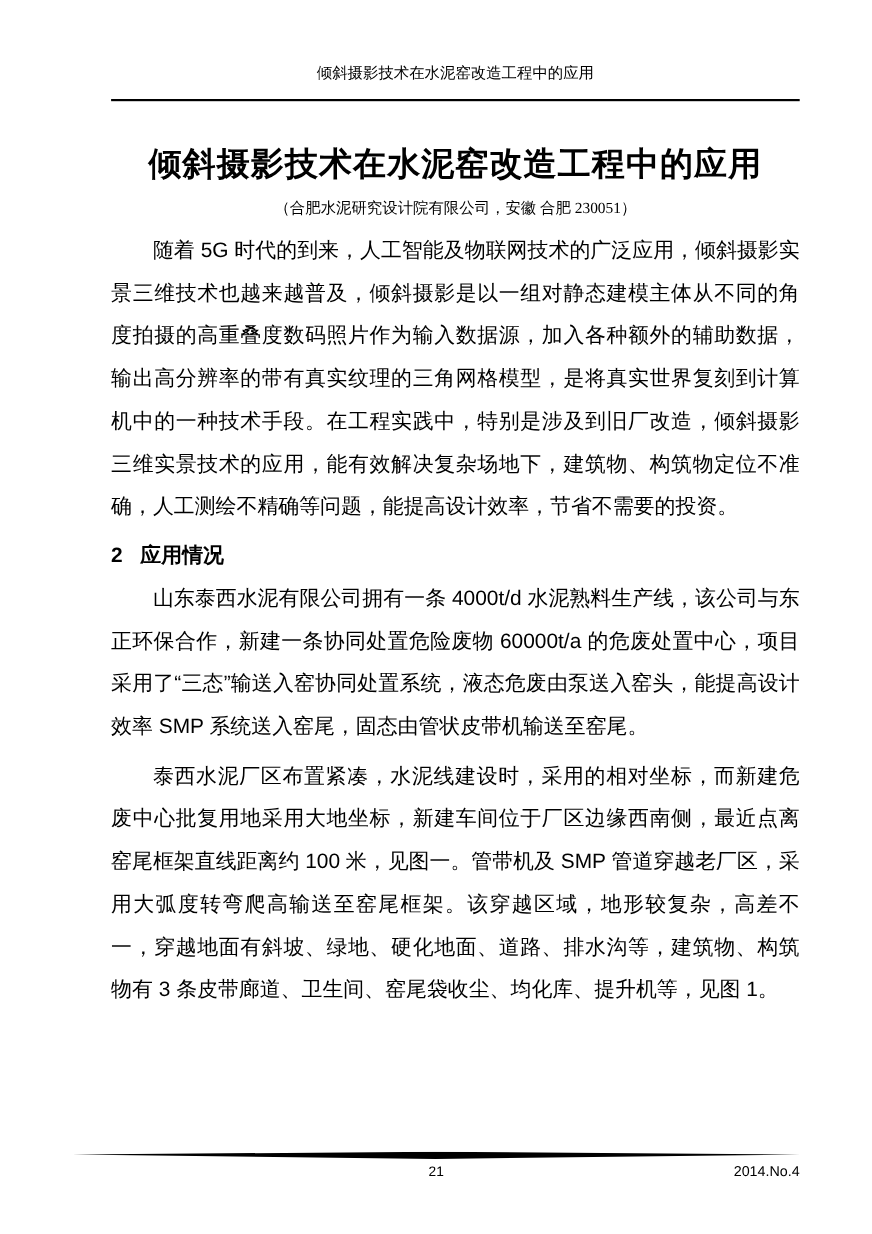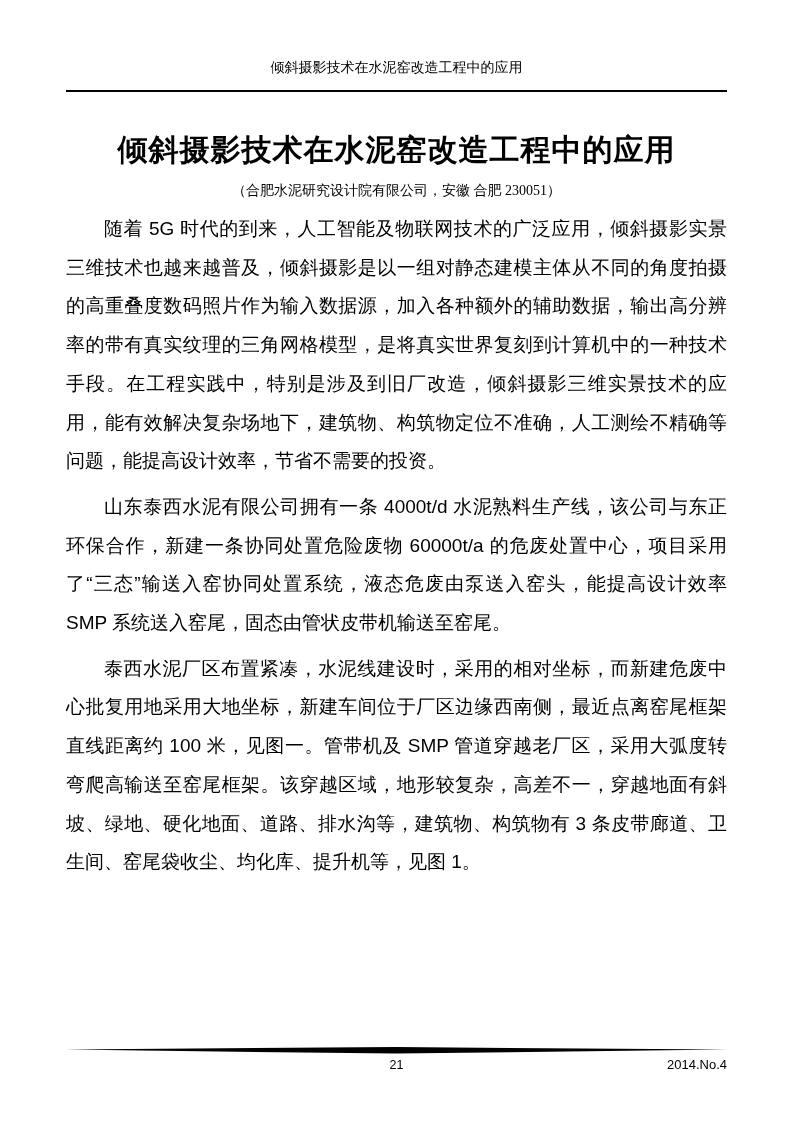--- a/index.html
+++ b/index.html
@@ -6,20 +6,21 @@
   html, body { background: #e8e8e8; }
   .page {
     position: relative;
     width: 793px;
     height: 1122px;
     margin: 0 auto;
     background: #ffffff;
     color: #000000;
     font-family: "Liberation Sans", "DejaVu Sans", sans-serif;
     overflow: hidden;
+    padding-left: 35px;
   }
   .content {
     padding: 0 66px;
   }
   .running-header {
     padding-top: 57px;
   }
   .running-title {
     text-align: center;
     font-size: 14px;
@@ -120,20 +121,23 @@
     <h1 class="article-title">倾斜摄影技术在水泥窑改造工程中的应用</h1>
 
 
     <div class="affiliation">（合肥水泥研究设计院有限公司，安徽 合肥 230051）</div>
 
     <div class="section section-1">
       <p class="body-para">随着 5G 时代的到来，人工智能及物联网技术的广泛应用，倾斜摄影实景三维技术也越来越普及，倾斜摄影是以一组对静态建模主体从不同的角度拍摄的高重叠度数码照片作为输入数据源，加入各种额外的辅助数据，输出高分辨率的带有真实纹理的三角网格模型，是将真实世界复刻到计算机中的一种技术手段。在工程实践中，特别是涉及到旧厂改造，倾斜摄影三维实景技术的应用，能有效解决复杂场地下，建筑物、构筑物定位不准确，人工测绘不精确等问题，能提高设计效率，节省不需要的投资。</p>
     </div>
 
     <div class="section section-2">
+      <h2 class="section-heading">
+        <span class="num">2</span><span>应用情况</span>
+      </h2>
       <p class="body-para">山东泰西水泥有限公司拥有一条 4000t/d 水泥熟料生产线，该公司与东正环保合作，新建一条协同处置危险废物 60000t/a 的危废处置中心，项目采用了“三态”输送入窑协同处置系统，液态危废由泵送入窑头，能提高设计效率 SMP 系统送入窑尾，固态由管状皮带机输送至窑尾。</p>
       <p class="body-para">泰西水泥厂区布置紧凑，水泥线建设时，采用的相对坐标，而新建危废中心批复用地采用大地坐标，新建车间位于厂区边缘西南侧，最近点离窑尾框架直线距离约 100 米，见图一。管带机及 SMP 管道穿越老厂区，采用大弧度转弯爬高输送至窑尾框架。该穿越区域，地形较复杂，高差不一，穿越地面有斜坡、绿地、硬化地面、道路、排水沟等，建筑物、构筑物有 3 条皮带廊道、卫生间、窑尾袋收尘、均化库、提升机等，见图 1。</p>
     </div>
 
   </div>
 
   <div class="page-footer">
     <svg class="footer-rule" viewBox="0 0 661 7" preserveAspectRatio="none">
       <polygon points="0,2.6 330,0 661,2.6 330,6.6" fill="#000000"></polygon>
     </svg>

